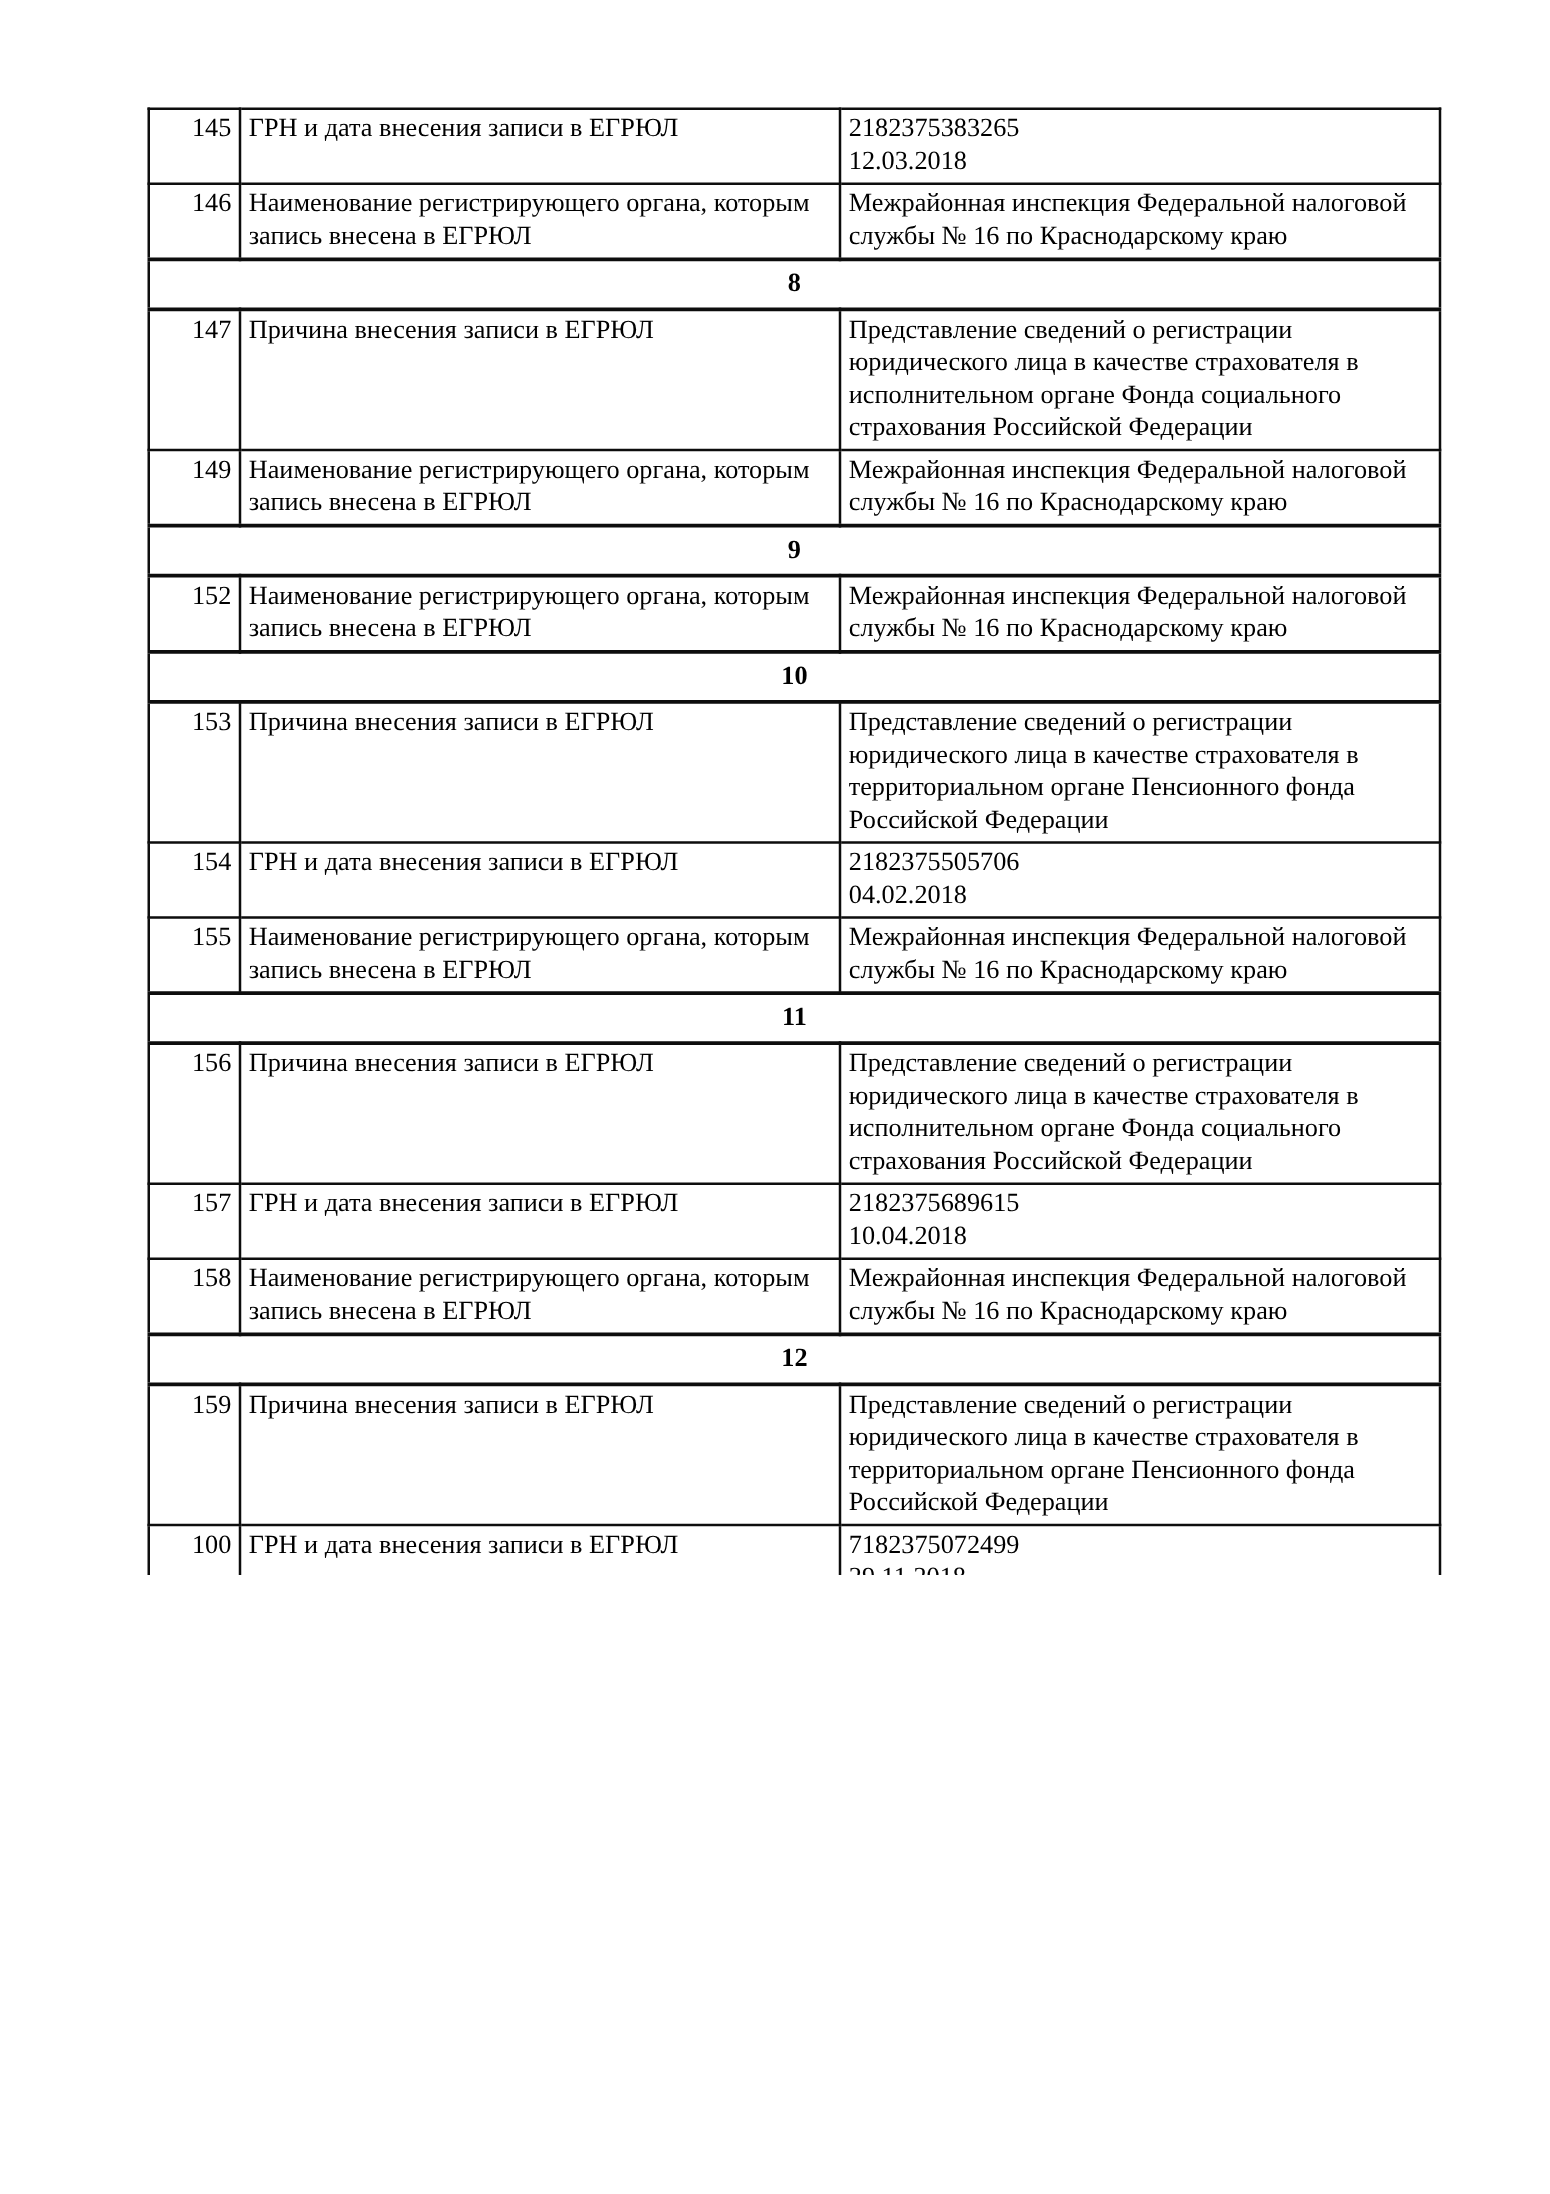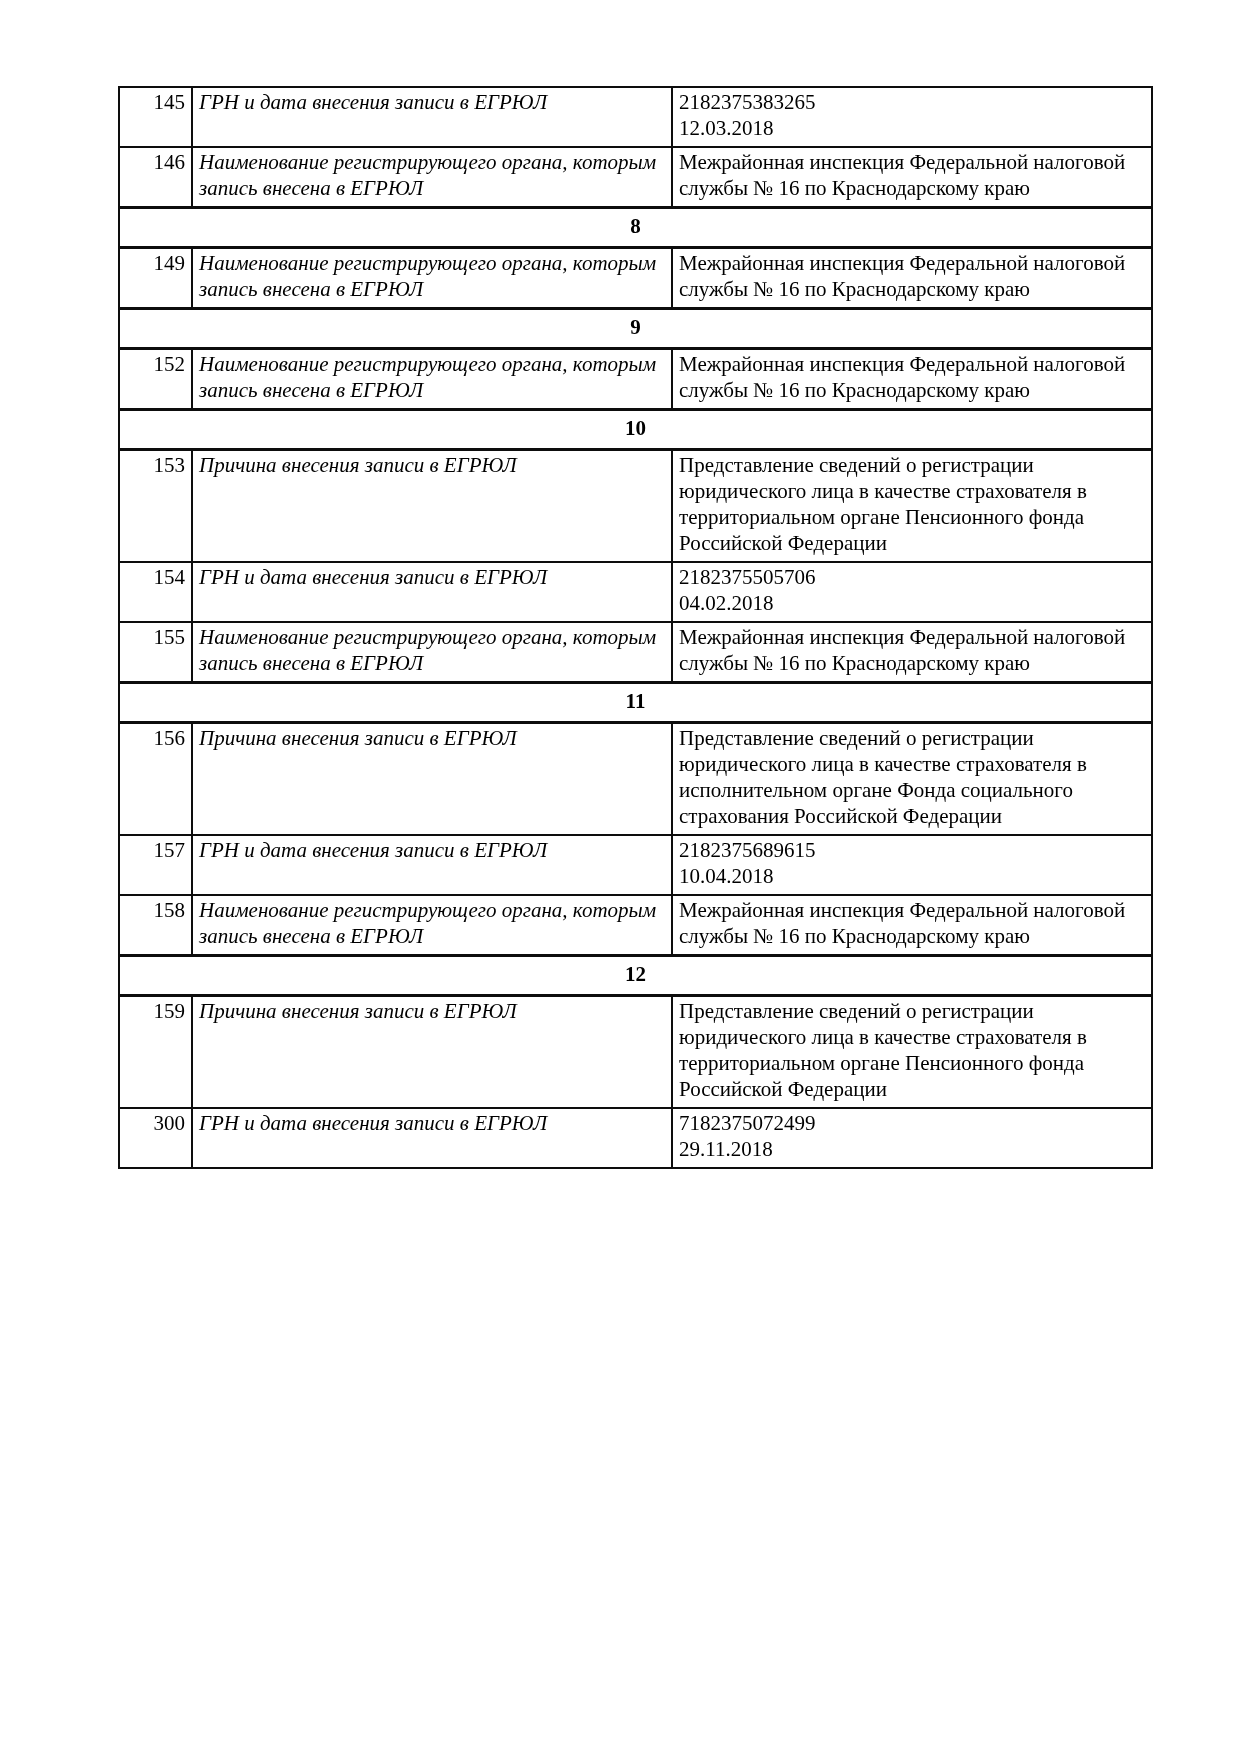--- a/index.html
+++ b/index.html
@@ -29,21 +29,20 @@
     word-wrap:break-word;
   }
   td.c-num{
     text-align:right;
     padding-right:12px;
     padding-left:2px;
   }
   td.c-label{
     padding-left:6px;
     padding-right:6px;
-    font-style:italic;
   }
   td.c-value{
     padding-left:5px;
     padding-right:15px;
     border-radius:23px;
   }
   tr.section-row td{
     border-top:3px solid #0d0d0d;
     border-bottom:3px solid #0d0d0d;
     text-align:center;
@@ -89,20 +88,27 @@
     <td class="c-label">Наименование регистрирующего органа, которым запись внесена в ЕГРЮЛ</td>
     <td class="c-value">
             <div>Межрайонная инспекция Федеральной налоговой службы № 16 по Краснодарскому краю</div>
           </td>
   </tr>
 
   <tr class="section-row">
     <td colspan="3">8</td>
   </tr>
 
+  <tr class="entry-row">
+    <td class="c-num">147</td>
+    <td class="c-label">Причина внесения записи в ЕГРЮЛ</td>
+    <td class="c-value">
+            <div>Представление сведений о регистрации юридического лица в качестве страхователя в исполнительном органе Фонда социального страхования Российской Федерации</div>
+          </td>
+  </tr>
 
 
   <tr class="entry-row">
     <td class="c-num">149</td>
     <td class="c-label">Наименование регистрирующего органа, которым запись внесена в ЕГРЮЛ</td>
     <td class="c-value">
             <div>Межрайонная инспекция Федеральной налоговой службы № 16 по Краснодарскому краю</div>
           </td>
   </tr>
 
@@ -184,21 +190,21 @@
 
   <tr class="entry-row">
     <td class="c-num">159</td>
     <td class="c-label">Причина внесения записи в ЕГРЮЛ</td>
     <td class="c-value">
             <div>Представление сведений о регистрации юридического лица в качестве страхователя в территориальном органе Пенсионного фонда Российской Федерации</div>
           </td>
   </tr>
 
   <tr class="entry-row">
-    <td class="c-num">300</td>
+    <td class="c-num">100</td>
     <td class="c-label">ГРН и дата внесения записи в ЕГРЮЛ</td>
     <td class="c-value">
             <div>7182375072499</div>
             <div>29.11.2018</div>
           </td>
   </tr>
 </tbody>
   </table>
 
   <div class="footer">

